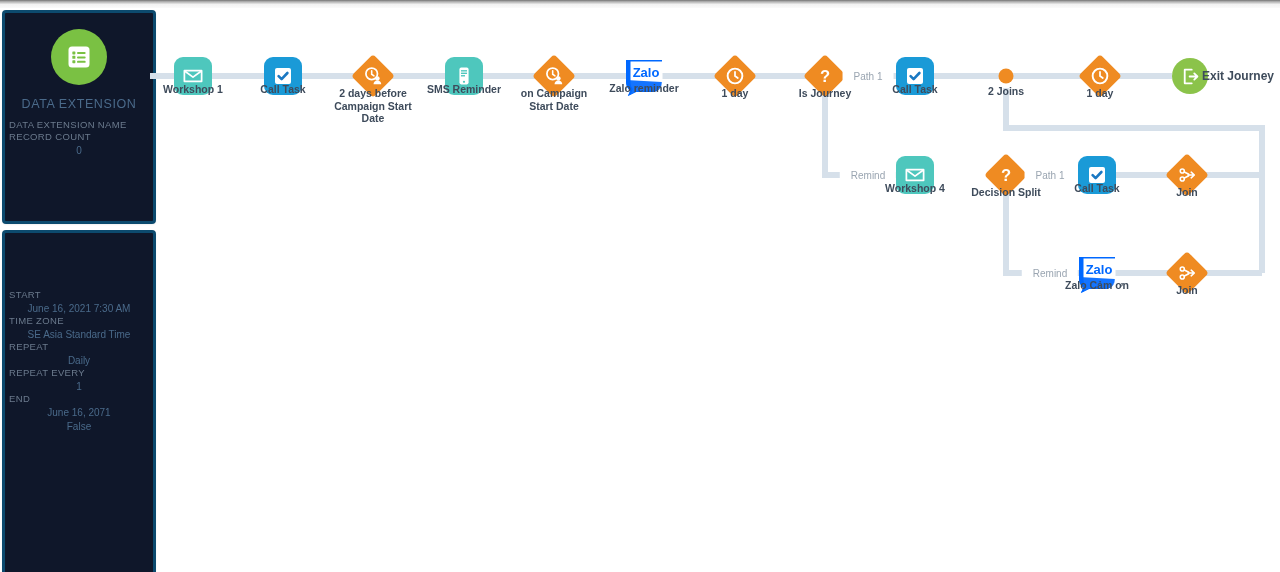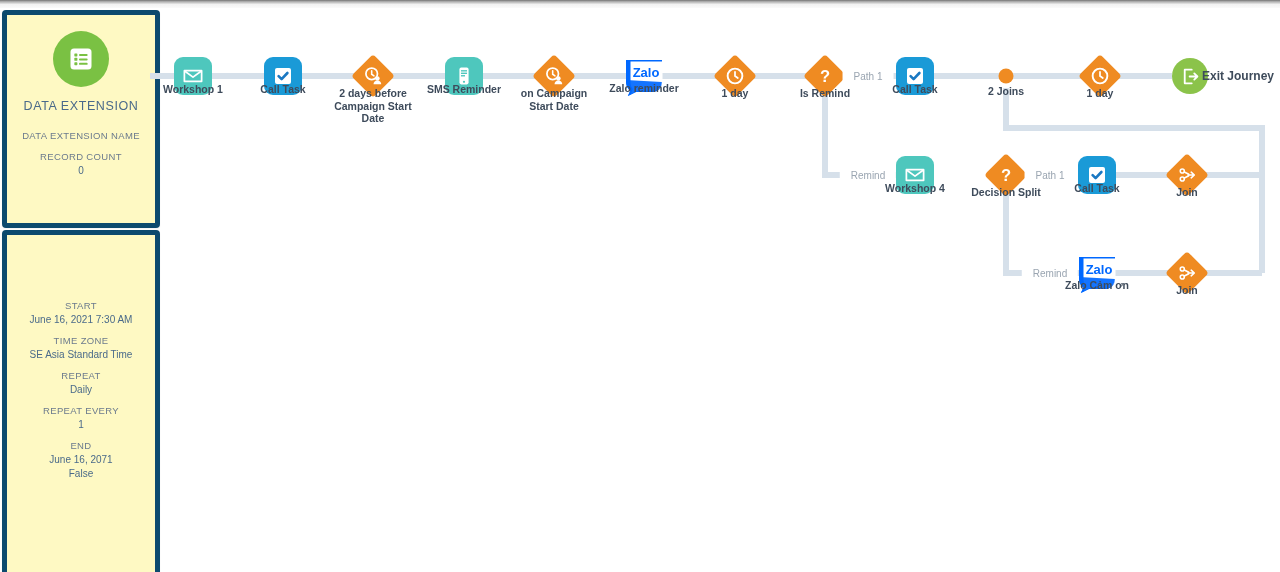--- a/index.html
+++ b/index.html
@@ -7,32 +7,32 @@
     width:1280px;height:572px;overflow:hidden;
     background:#ffffff;
     font-family:"Liberation Sans","DejaVu Sans",sans-serif;
     color:#3e3e3c;
   }
   .topbar{position:absolute;left:0;top:0;width:1280px;height:8px;
     background:linear-gradient(180deg,#6b6b6b 0%,#9d9d9d 12%,#f2f2f2 55%,#fafafa 100%);}
   .stage{position:absolute;left:0;top:8px;width:1280px;height:564px;background:#fff;}
 
   
-  .panel{position:absolute;background:#fef9c3;border:5px solid #0c4a6e;border-radius:4px;
+  .panel{position:absolute;background:#0f172a;border:3px solid #0c4a6e;border-radius:4px;
          box-shadow:0 1px 2px rgba(0,0,0,.06);}
   #de-panel{left:2px;top:2px;width:148px;height:208px;}
   #sched-panel{left:2px;top:222px;width:148px;height:340px;}
 
   .de-ico{position:absolute;left:50%;transform:translateX(-50%);top:16px;
     width:56px;height:56px;border-radius:50%;background:#7ac143;
     display:flex;align-items:center;justify-content:center;}
   .de-title{position:absolute;top:84px;left:0;width:100%;text-align:center;
     font-size:12.5px;letter-spacing:.6px;color:#4a6a8a;}
-  .fieldlbl{text-align:center;font-size:9.5px;letter-spacing:.35px;color:#6b7a8d;
-    line-height:12px;margin-top:9px;}
+  .fieldlbl{text-align:left;font-size:9.5px;letter-spacing:.35px;color:#6b7a8d;
+    line-height:12px;}
   .fieldval{text-align:center;font-size:10px;color:#4a6a8a;line-height:13px;margin-top:1px;}
   #de-body{position:absolute;top:106px;left:4px;width:140px;}
 
   .sched-head{position:absolute;top:14px;left:0;width:100%;
     display:flex;align-items:center;justify-content:center;gap:9px;}
   .sched-ico{width:34px;height:34px;border-radius:50%;background:#7ac143;
     display:flex;align-items:center;justify-content:center;}
   .sched-title{font-size:14px;color:#4a6a8a;}
   #sched-body{position:absolute;top:56px;left:4px;width:140px;}
 
@@ -203,21 +203,21 @@
       </div>
       <div class="nlabel">1 day</div>
     </div>
 
     <div class="node" style="left:675px;top:68px">
       <div class="shape dia">
         <svg width="21" height="21" viewBox="0 0 24 24">
             <text x="12" y="18.5" font-family="Liberation Sans, sans-serif" font-size="19" font-weight="bold" fill="#fff" text-anchor="middle">?</text>
           </svg>
       </div>
-      <div class="nlabel">Is Remind</div>
+      <div class="nlabel">Is Journey</div>
     </div>
 
     <div class="node" style="left:765px;top:68px">
       <div class="shape sq blue">
         <svg width="24" height="24" viewBox="0 0 24 24">
             <rect x="4" y="4" width="16" height="16" rx="2" fill="#fff"></rect>
             <path d="M7.6 12.2l3 3 5.8-6.2" fill="none" stroke="#1a78c2" stroke-width="2.6" stroke-linecap="round" stroke-linejoin="round"></path>
           </svg>
       </div>
       <div class="nlabel">Call Task</div>

